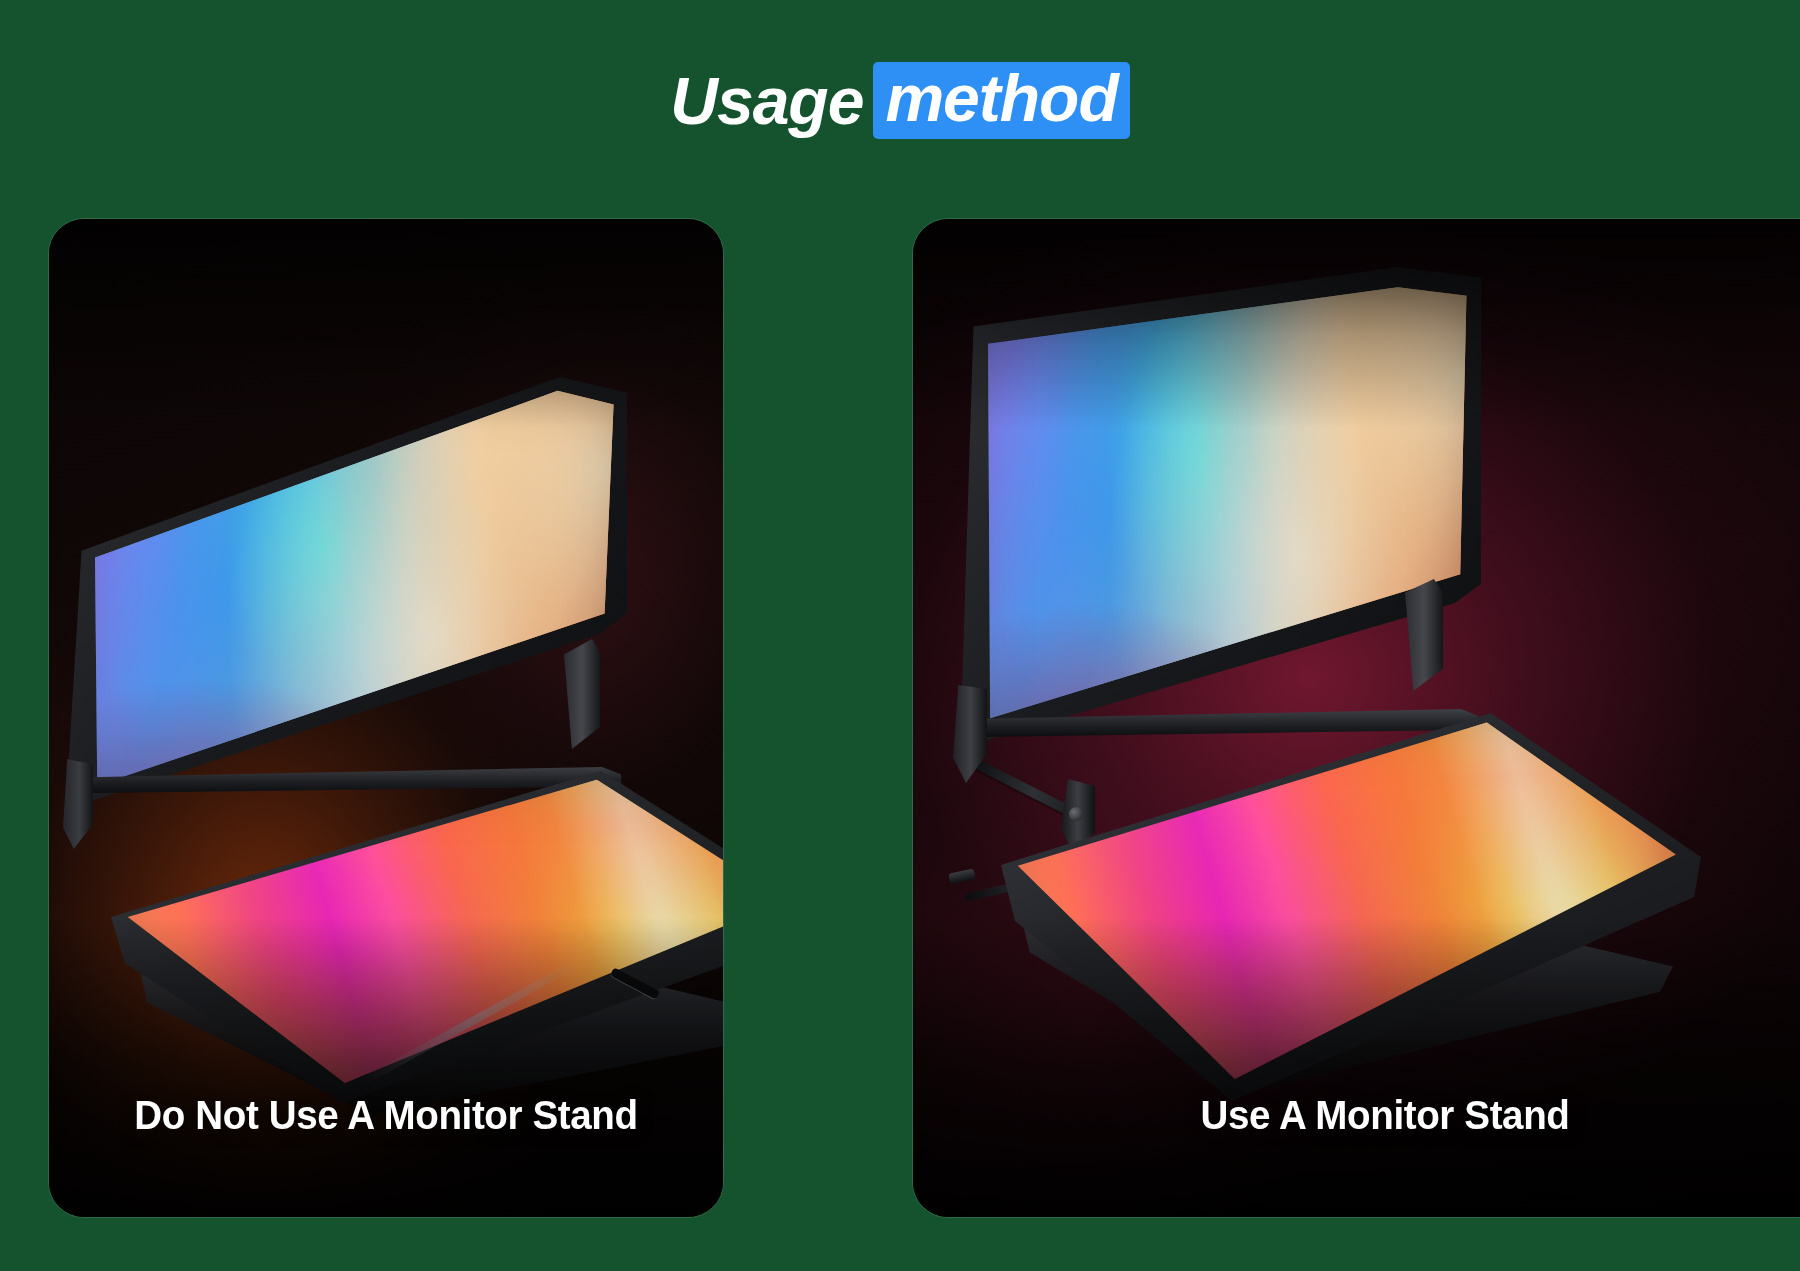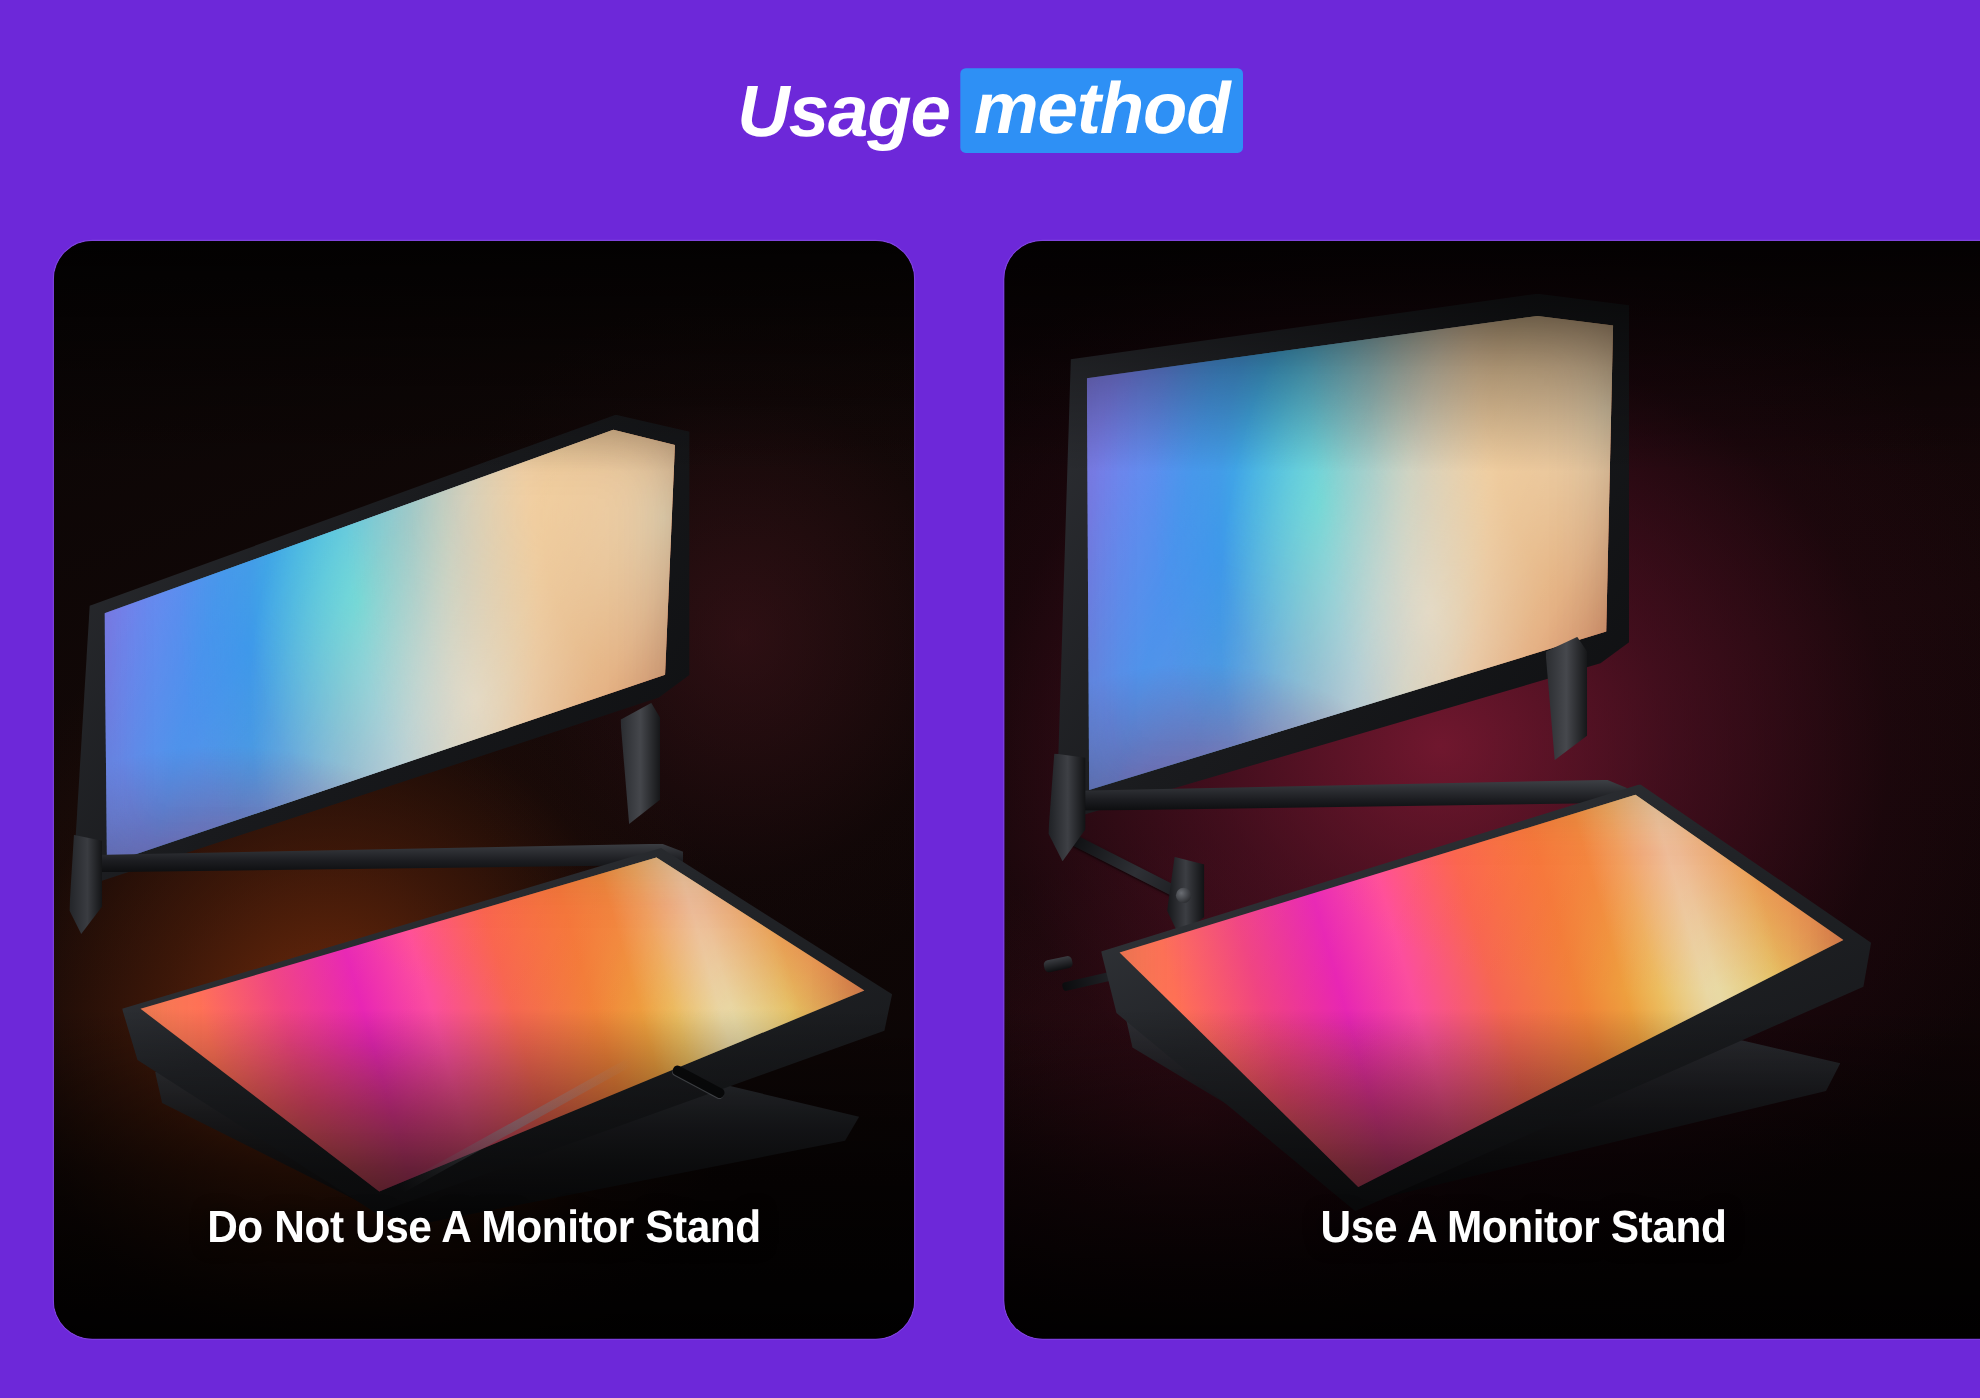--- a/index.html
+++ b/index.html
@@ -9,21 +9,21 @@
     height: 1271px;
     background: #000000;
     overflow: hidden;
     font-family: "Liberation Sans", sans-serif;
   }
 
   #stage {
     position: relative;
     width: 1800px;
     height: 1271px;
-    background: #6d28d9;
+    background: #14532d;
   }
 
   
   .title-wrap {
     position: absolute;
     top: 62px;
     left: 0;
     width: 1800px;
     text-align: center;
     white-space: nowrap;
@@ -48,21 +48,21 @@
 
   
   .card {
     position: absolute;
     top: 218px;
     height: 1000px;
     border-radius: 36px;
     overflow: hidden;
     border: 1px solid rgba(255,255,255,0.13);
   }
-  #card-left  { left: 48px;  width: 784px; }
+  #card-left  { left: 48px;  width: 676px; }
   #card-right { left: 912px; width: 946px; }
 
   
   .glow {
     position: absolute;
     inset: 0;
     pointer-events: none;
   }
   #card-left .glow {
     background:

